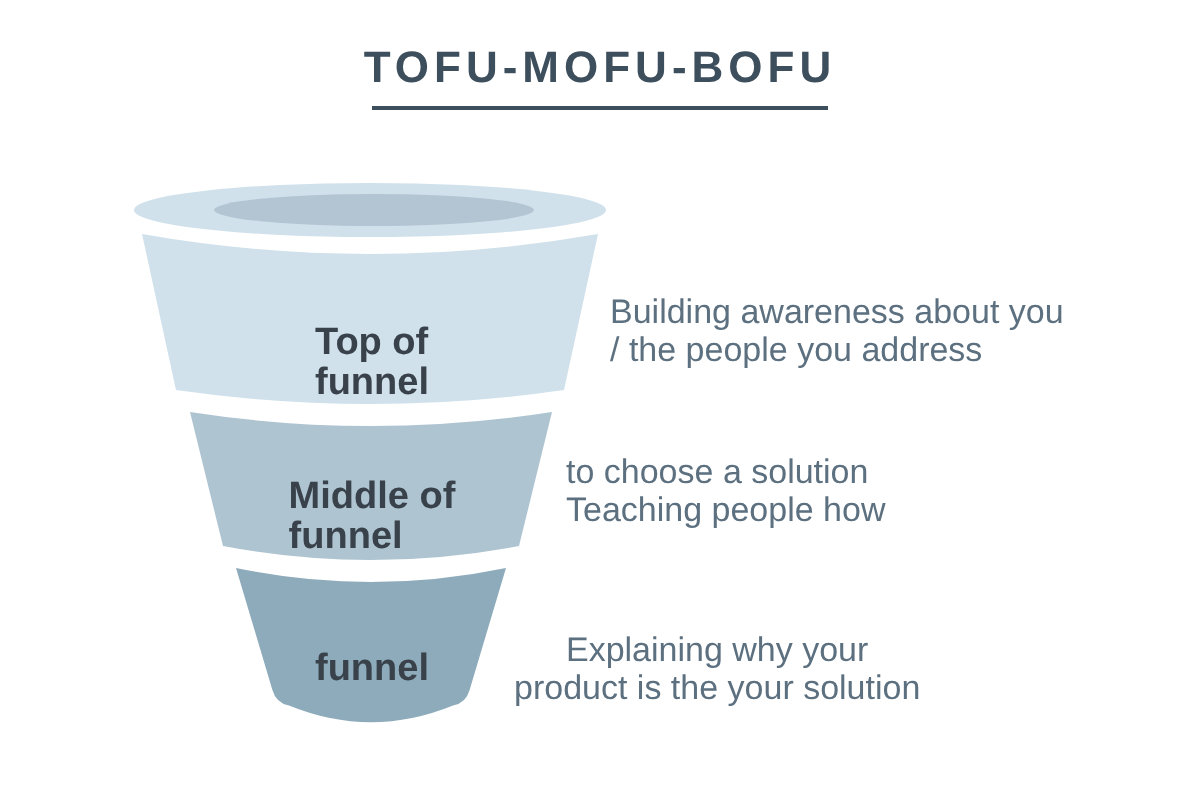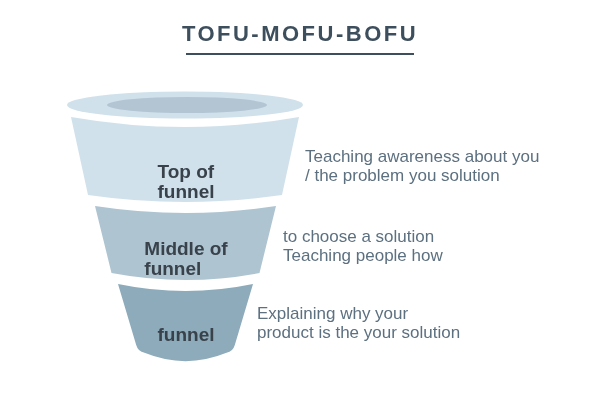--- a/index.html
+++ b/index.html
@@ -25,21 +25,21 @@
   .section-desc{
     position:absolute;transform:translateY(-50%);
     text-align:left;font-size:17px;line-height:18.5px;
     color:#5c7080;white-space:nowrap;
   }
   .label-top{left:186px;top:169px;}
   .label-middle{left:186px;top:246px;}
   .label-bottom{left:186px;top:322px;}
   .desc-top{left:305px;top:166px;}
   .desc-middle{left:283px;top:246px;}
-  .desc-bottom{left:257px;top:323px;}
+  .desc-bottom{left:257px;top:335px;text-align:center;}
   .line{display:block;}
 </style>
 </head>
 <body>
 
 <div class="stage">
 
   <h1 class="page-title">TOFU-MOFU-BOFU</h1>
   <div class="title-underline"></div>
 
@@ -62,22 +62,22 @@
   </div>
   <div class="section-label label-middle">
     <span class="line">Middle of</span>
     <span class="line">funnel</span>
   </div>
   <div class="section-label label-bottom">
     <span class="line">funnel</span>
   </div>
 
   <div class="section-desc desc-top">
-    <span class="line">Teaching awareness about you</span>
-    <span class="line">/ the problem you solution</span>
+    <span class="line">Building awareness about you</span>
+    <span class="line">/ the people you address</span>
   </div>
   <div class="section-desc desc-middle">
     <span class="line">to choose a solution</span>
     <span class="line">Teaching people how</span>
   </div>
   <div class="section-desc desc-bottom">
     <span class="line">Explaining why your</span>
     <span class="line">product is the your solution</span>
   </div>
 

